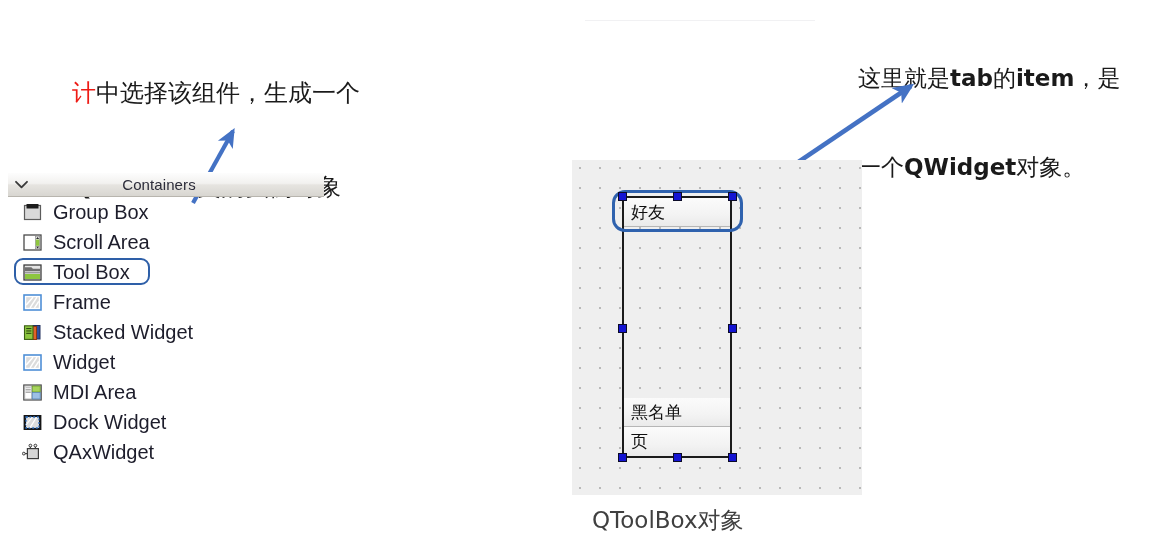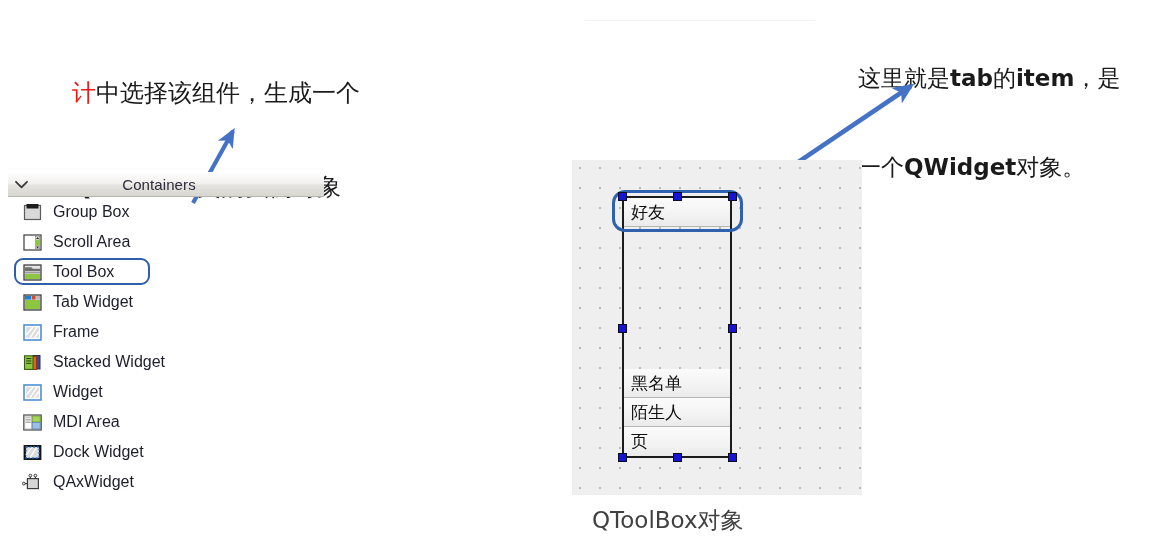--- a/index.html
+++ b/index.html
@@ -88,21 +88,21 @@
     padding-right: 40px;
   }
 
   .wlist { margin: 0; padding: 0; list-style: none; }
   .witem {
     position: relative;
     display: flex;
     align-items: center;
     height: 30px;
     padding-left: 14px;
-    font-size: 16px;
+    font-size: 20px;
     color: #1d1d2b;
   }
   .witem .wlabel { margin-left: 10px; white-space: nowrap; }
   .witem.selected::before {
     content: "";
     position: absolute;
     left: 6px;
     top: 1px;
     width: 136px;
     height: 27px;
@@ -273,32 +273,20 @@
           <svg width="21" height="19" viewBox="0 0 21 19">
             <rect x="2" y="2" width="17" height="15" fill="#e4e4e4" stroke="#3e3e3e" stroke-width="1.3"></rect>
             <path d="M3 4.2 h6.4 l1.5 1.6 h7.1 v2.1 H3 z" fill="#6f6f6f"></path>
             <rect x="3" y="8.6" width="15" height="1.8" fill="#9a9a9a"></rect>
             <rect x="3" y="11" width="15" height="5" fill="#8dc63f"></rect>
           </svg>
         </span>
         <span class="wlabel">Tool Box</span>
       </li>
 
-      <li class="witem">
-        <span class="ico">
-          <svg width="21" height="19" viewBox="0 0 21 19">
-            <rect x="2" y="2" width="17" height="15" fill="#e4e4e4" stroke="#3e3e3e" stroke-width="1.3"></rect>
-            <rect x="3" y="3" width="6" height="3.6" fill="#1b7fd4"></rect>
-            <rect x="9.6" y="3" width="4" height="3.6" fill="#d64b2c"></rect>
-            <rect x="14.2" y="3" width="3.8" height="3.6" fill="#b9b9b9"></rect>
-            <rect x="3" y="7" width="15" height="9" fill="#8dc63f"></rect>
-          </svg>
-        </span>
-        <span class="wlabel">Tab Widget</span>
-      </li>
 
       <li class="witem">
         <span class="ico">
           <svg width="21" height="19" viewBox="0 0 21 19">
             <rect x="2" y="2" width="17" height="15" fill="#ffffff" stroke="#4f8fd6" stroke-width="1.6"></rect>
             <rect x="4.2" y="4.2" width="12.6" height="10.6" fill="#dcdcdc"></rect>
             <g stroke="#ffffff" stroke-width="1.5">
               <line x1="4.2" y1="12" x2="11" y2="4.2"></line>
               <line x1="8" y1="14.8" x2="15" y2="4.2"></line>
               <line x1="12.5" y1="14.8" x2="16.8" y2="8.4"></line>
@@ -390,23 +378,20 @@
   <div id="canvas"></div>
 
   <div id="toolbox-widget">
     <div class="tb-tab">
       <span>好友</span>
     </div>
     <div class="tb-page"></div>
     <div class="tb-tab">
       <span>黑名单</span>
     </div>
-    <div class="tb-tab">
-      <span>陌生人</span>
-    </div>
     <div class="tb-tab last">
       <span>页</span>
     </div>
   </div>
 
   <div id="sel-round"></div>
 
   <div class="handle" style="left:618px; top:192px;"></div>
   <div class="handle" style="left:673px; top:192px;"></div>
   <div class="handle" style="left:728px; top:192px;"></div>

